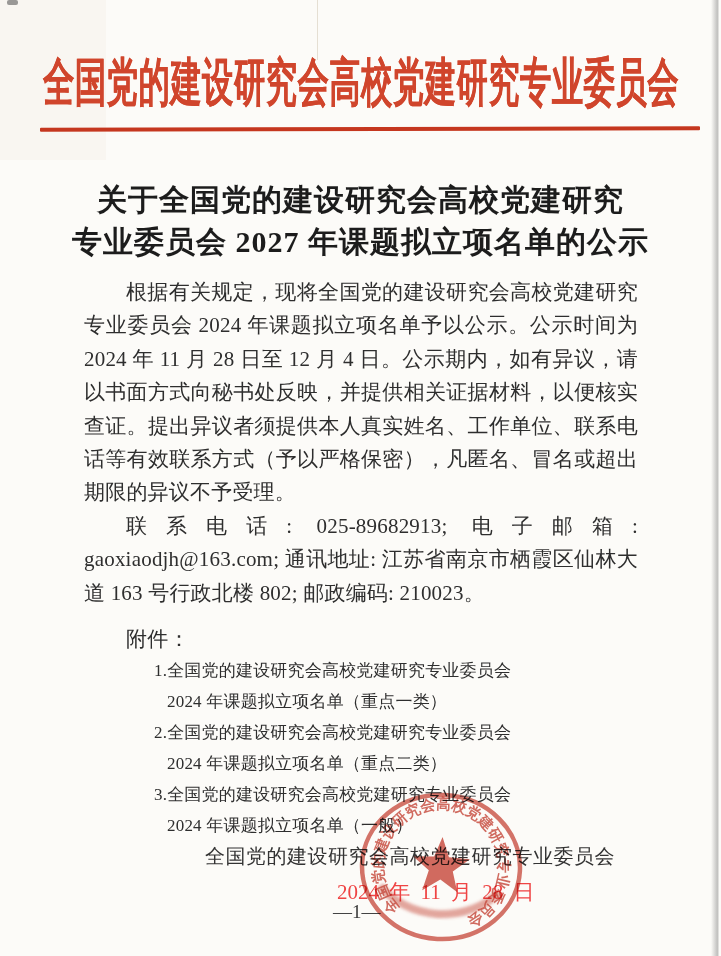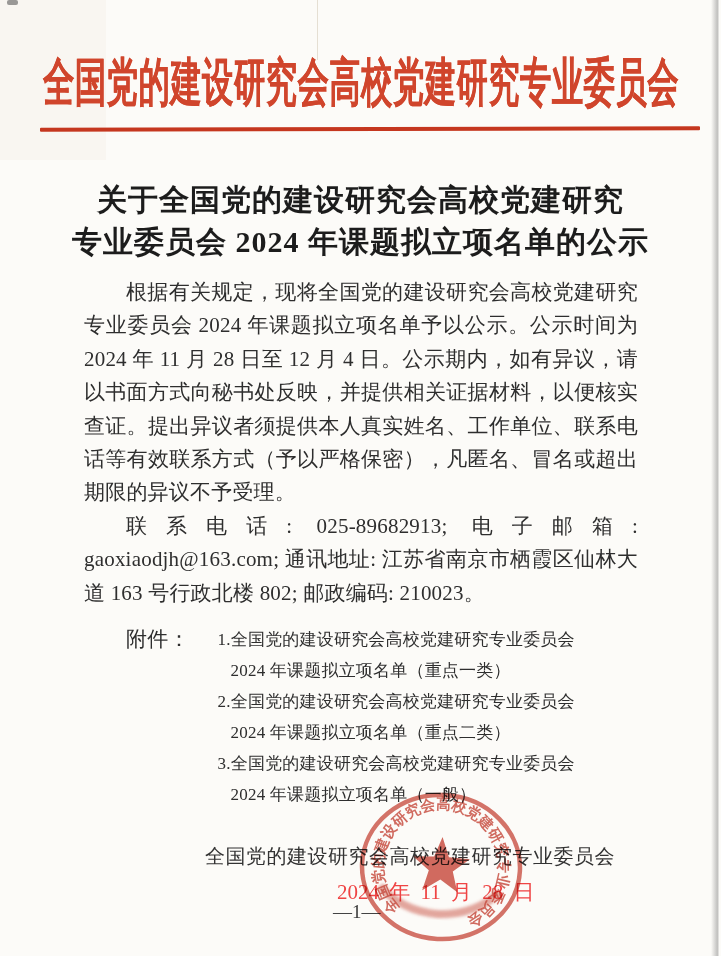--- a/index.html
+++ b/index.html
@@ -62,21 +62,21 @@
     position: absolute; top: 276px; left: 84px; width: 554px;
     font-size: 21px; line-height: 33.4px; letter-spacing: 0.2px;
     color: #2e2e2e;
   }
   .body-text p {
     text-align: justify; text-justify: inter-ideograph;
     text-indent: 2em;
   }
 
   
-  .attachments { margin-top: 14px; padding-left: 42px; display: flex; }
+  .attachments { margin-top: 14px; padding-left: 42px; display: flex; flex-direction: column; }
   .att-label { white-space: nowrap; line-height: 31px; font-size: 21px; }
   .att-item div { line-height: 31px; white-space: nowrap; font-size: 17px; margin-left: 28px; }
   .att-line2 { padding-left: 13px; }
 
   
   .signature {
     position: absolute; top: 843px; left: 84px; width: 553px;
     text-align: right; padding-right: 22px;
     font-size: 20px; letter-spacing: 0.5px; color: #333;
     white-space: nowrap;
@@ -108,21 +108,21 @@
   <div class="fold-line"></div>
   <div class="speck"></div>
 
   <div class="org-header">
     <div class="org-name">全国党的建设研究会高校党建研究专业委员会</div>
   </div>
   <div class="red-rule"></div>
 
   <div class="doc-title">
     <div>关于全国党的建设研究会高校党建研究</div>
-    <div>专业委员会 2024 年课题拟立项名单的公示</div>
+    <div>专业委员会 2027 年课题拟立项名单的公示</div>
   </div>
 
   <div class="body-text">
     <p>根据有关规定，现将全国党的建设研究会高校党建研究专业委员会 2024 年课题拟立项名单予以公示。公示时间为 2024 年 11 月 28 日至 12 月 4 日。公示期内，如有异议，请以书面方式向秘书处反映，并提供相关证据材料，以便核实查证。提出异议者须提供本人真实姓名、工作单位、联系电话等有效联系方式（予以严格保密），凡匿名、冒名或超出期限的异议不予受理。</p>
     <p>联系电话: 025-89682913; 电子邮箱: gaoxiaodjh@163.com; 通讯地址: 江苏省南京市栖霞区仙林大道 163 号行政北楼 802; 邮政编码: 210023。</p>
 
     <div class="attachments">
       <span class="att-label">附件：</span>
       <div class="att-items">
         <div class="att-item">

